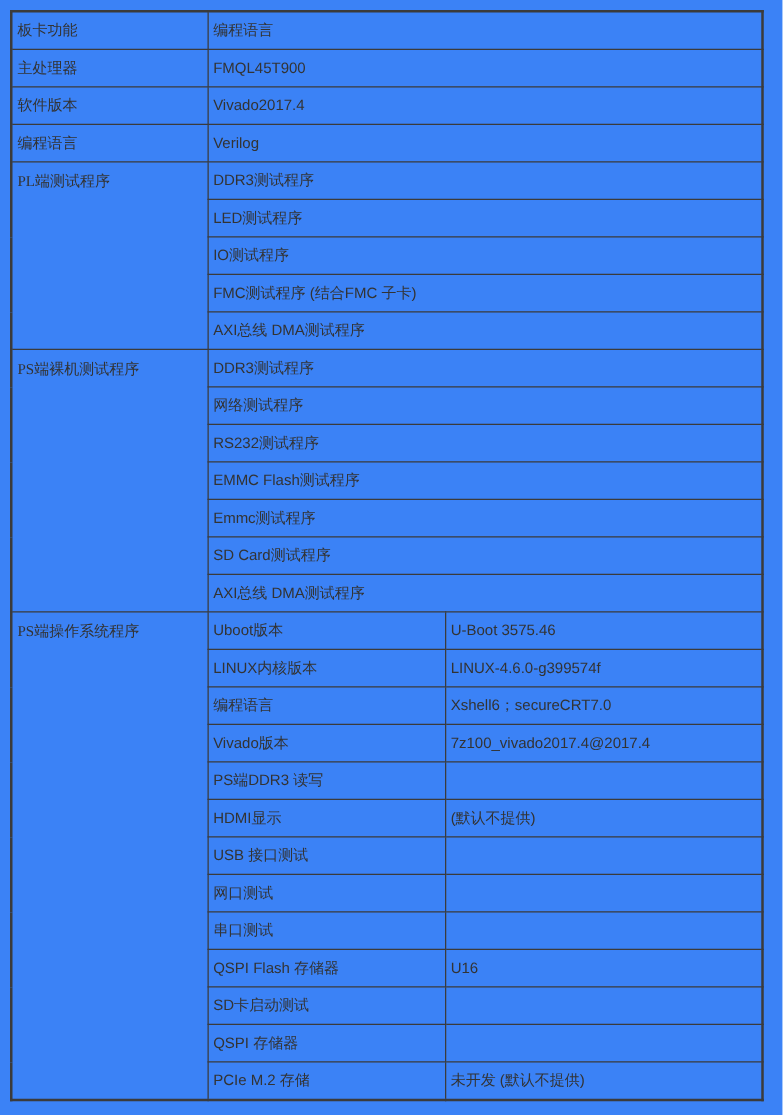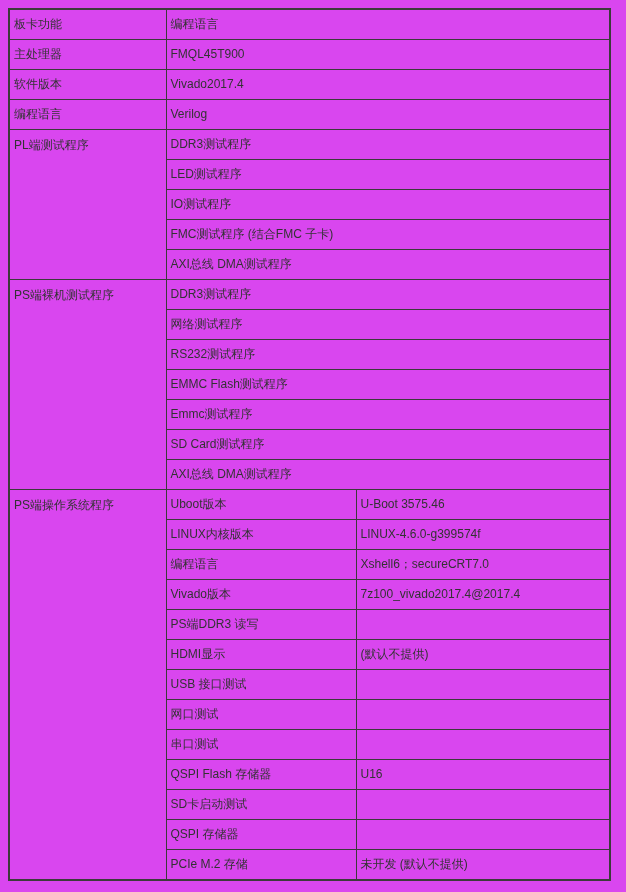--- a/index.html
+++ b/index.html
@@ -4,21 +4,21 @@
 <style>
   html, body {
     margin: 0;
     padding: 0;
     background: #ffffff;
   }
   .page {
     position: relative;
     width: 626px;
     height: 892px;
-    background: #d946ef;
+    background: #3b82f6;
     font-family: "Liberation Sans", "DejaVu Sans", sans-serif;
   }
   table.spec {
     position: absolute;
     left: 8px;
     top: 8px;
     width: 601px;
     border-collapse: collapse;
     table-layout: fixed;
     border: 2px solid #3b3b3b;
@@ -30,20 +30,21 @@
     font-size: 12px;
     line-height: 1.2;
     color: #333333;
     vertical-align: middle;
     white-space: nowrap;
     overflow: hidden;
   }
   table.spec td.section-label {
     vertical-align: top;
     padding-top: 8px;
+    font-family: Liberation Serif, serif;
   }
 </style>
 </head>
 <body>
 
 <div class="page">
   <table class="spec">
     <colgroup>
       <col style="width:157px">
       <col style="width:190px">

